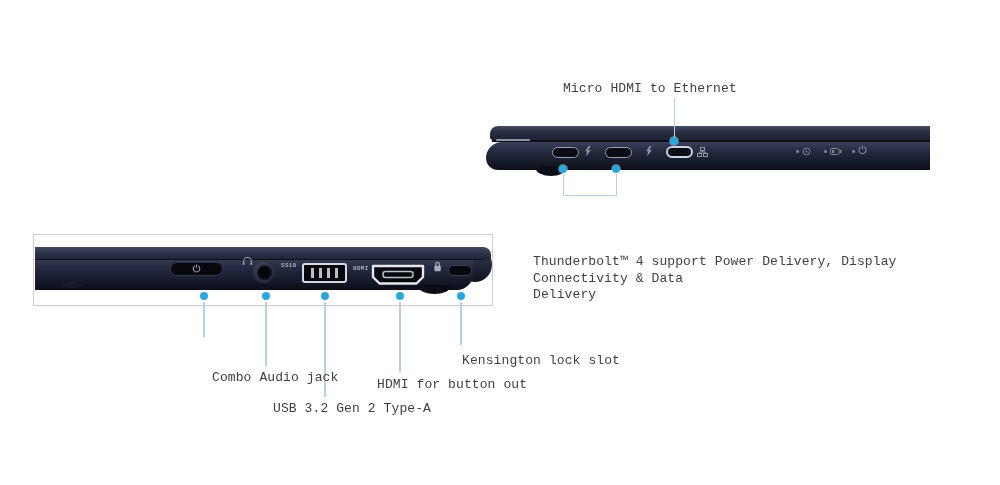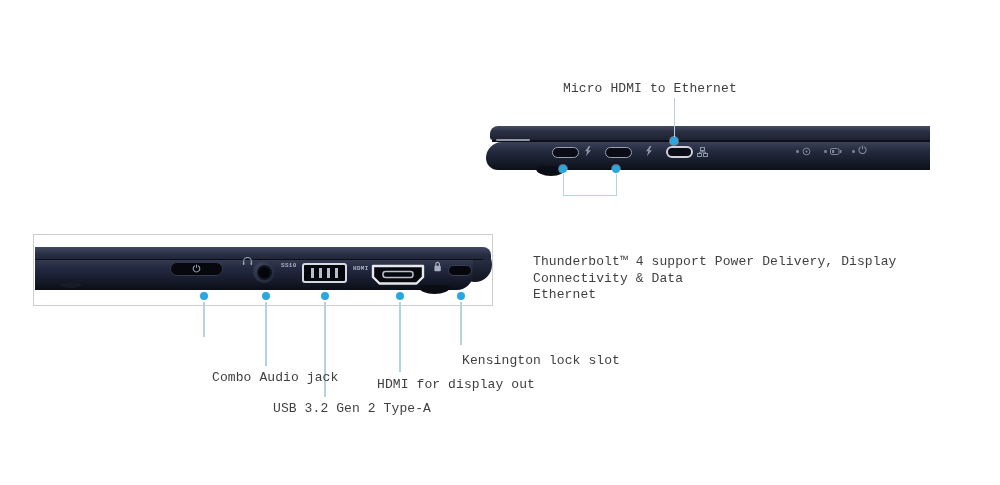--- a/index.html
+++ b/index.html
@@ -118,21 +118,21 @@
     <div class="cline" style="left:673.5px; top:98px; height:39px;"></div>
     <div class="cdot" style="left:670px; top:137px;"></div>
 
     <div class="cdot" style="left:559px; top:165px;"></div>
     <div class="cdot" style="left:612px; top:165px;"></div>
     <div class="cline" style="left:562.5px; top:174px; height:22px;"></div>
     <div class="cline" style="left:615.5px; top:174px; height:22px;"></div>
     <div class="chline" style="left:562.5px; top:194.5px; width:54.5px;"></div>
     <div class="lbl" style="left:533px; top:222px; width:395px;margin-top:32px;">
       <div>Thunderbolt™ 4 support Power Delivery, Display Connectivity &amp; Data</div>
-      <div>Ethernet</div>
+      <div>Delivery</div>
     </div>
   </div>
 
   <div>
     <div class="abs frame"></div>
     <div class="abs b-hinge"></div>
     <div class="abs b-lid"></div>
     <div class="abs b-base"></div>
     <div class="abs b-seam"></div>
     <div class="abs b-foot"></div>
@@ -191,17 +191,17 @@
     <div class="cline" style="left:203.25px; top:302px; height:35px;"></div>
     <div class="cline" style="left:265.25px; top:302px; height:64px;"></div>
     <div class="cline" style="left:324.25px; top:302px; height:95px;"></div>
     <div class="cline" style="left:399.25px; top:302px; height:70px;"></div>
     <div class="cline" style="left:460.25px; top:302px; height:43px;"></div>
 
     <div class="lbl" style="left:89px; top:341px; width:200px;">
     </div>
     <div class="lbl" style="left:212px; top:370px;">Combo Audio jack</div>
     <div class="lbl" style="left:273px; top:401px;">USB 3.2 Gen 2 Type-A</div>
-    <div class="lbl" style="left:377px; top:377px;">HDMI for display out</div>
+    <div class="lbl" style="left:377px; top:377px;">HDMI for button out</div>
     <div class="lbl" style="left:462px; top:353px;">Kensington lock slot</div>
   </div>
 
 </div>
 
 </body></html>

